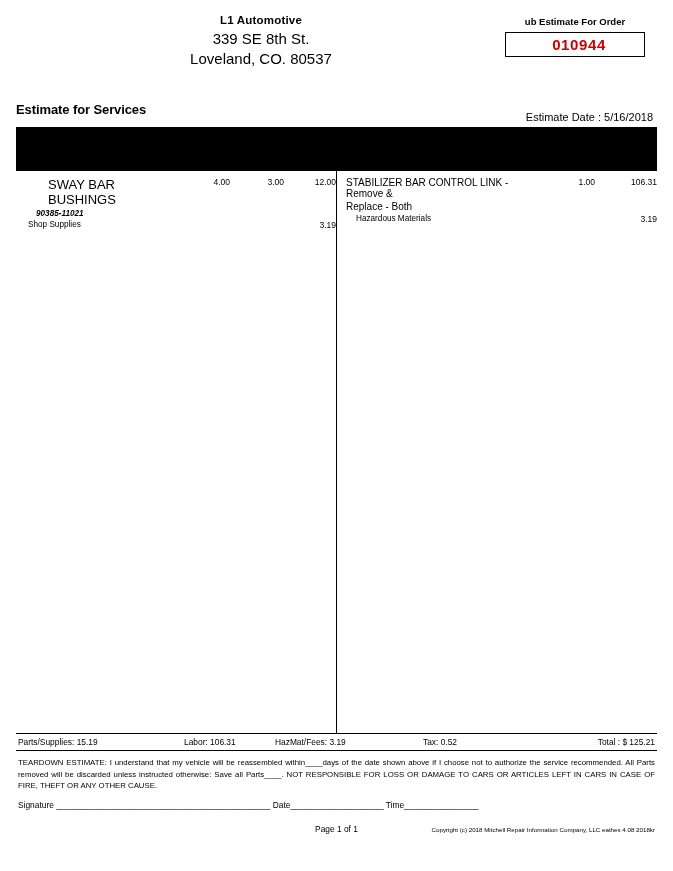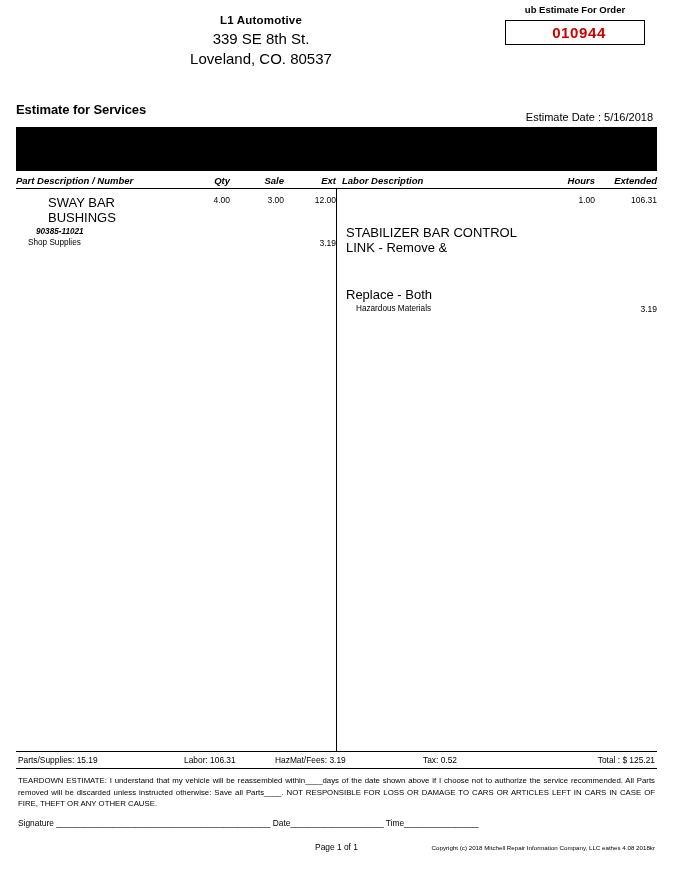--- a/index.html
+++ b/index.html
@@ -40,21 +40,21 @@
     letter-spacing: 0.2px;
     margin-bottom: 4px;
   }
   .company-line {
     font-size: 15px;
     margin-bottom: 3px;
   }
   .estimate-order-box {
     position: absolute;
     right: 12px;
-    top: 4px;
+    top: 16px;
     width: 140px;
     text-align: center;
   }
   .estimate-order-label {
     font-size: 9.5px;
     font-weight: bold;
     margin-bottom: 5px;
     white-space: nowrap;
   }
   .order-number {
@@ -146,21 +146,21 @@
   .desc-sub {
     font-size: 8.2px;
     font-style: italic;
     font-weight: bold;
     padding-left: 20px;
   }
   .desc-shop {
     font-size: 8.2px;
     padding-left: 12px;
   }
-  .labor-main { font-size: 13px; margin-top: 30px; }
+  .labor-main { font-size: 10px; }
   .labor-sub {
     font-size: 8.2px;
     padding-left: 10px;
   }
   .num { text-align: right; }
 
   
   .totals {
     border-top: 1.1px solid #000;
     border-bottom: 1.1px solid #000;
@@ -219,33 +219,20 @@
     </div>
   </div>
 
   <div class="title-row">
     <div class="doc-title">Estimate for Services</div>
     <div class="estimate-date">Estimate Date : 5/16/2018</div>
   </div>
 
   <div class="black-bar"></div>
 
-  <div class="cols-header">
-    <div class="left-cols">
-      <div class="c-part">Part Description / Number</div>
-      <div class="c-qty">Qty</div>
-      <div class="c-sale">Sale</div>
-      <div class="c-ext">Ext</div>
-    </div>
-    <div class="right-cols">
-      <div class="c-labor">Labor Description</div>
-      <div class="c-hours">Hours</div>
-      <div class="c-extended">Extended</div>
-    </div>
-  </div>
 
   <div class="body-area">
     <div class="vert-divider"></div>
     <div class="items">
 
       <div class="left-cols">
         <div style="width:100%">
           <div class="item-row">
             <div class="c-part desc-main">SWAY BAR BUSHINGS</div>
             <div class="c-qty num">4.00</div>

